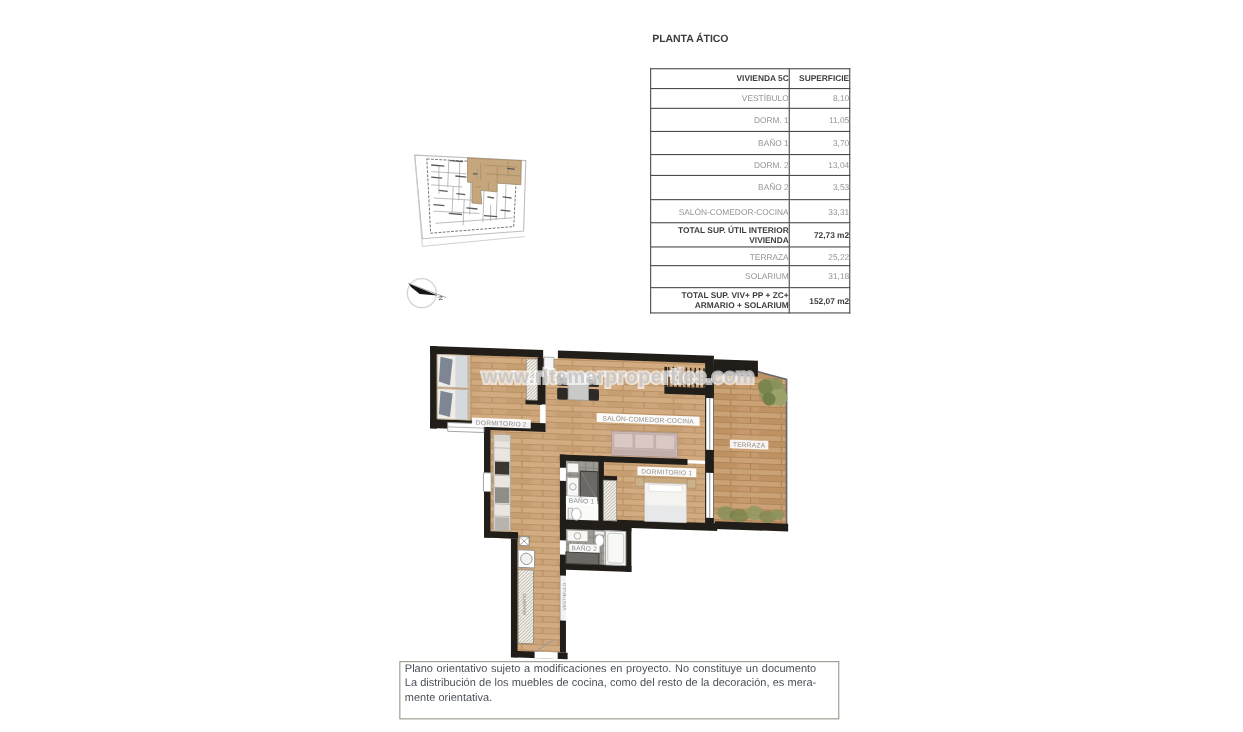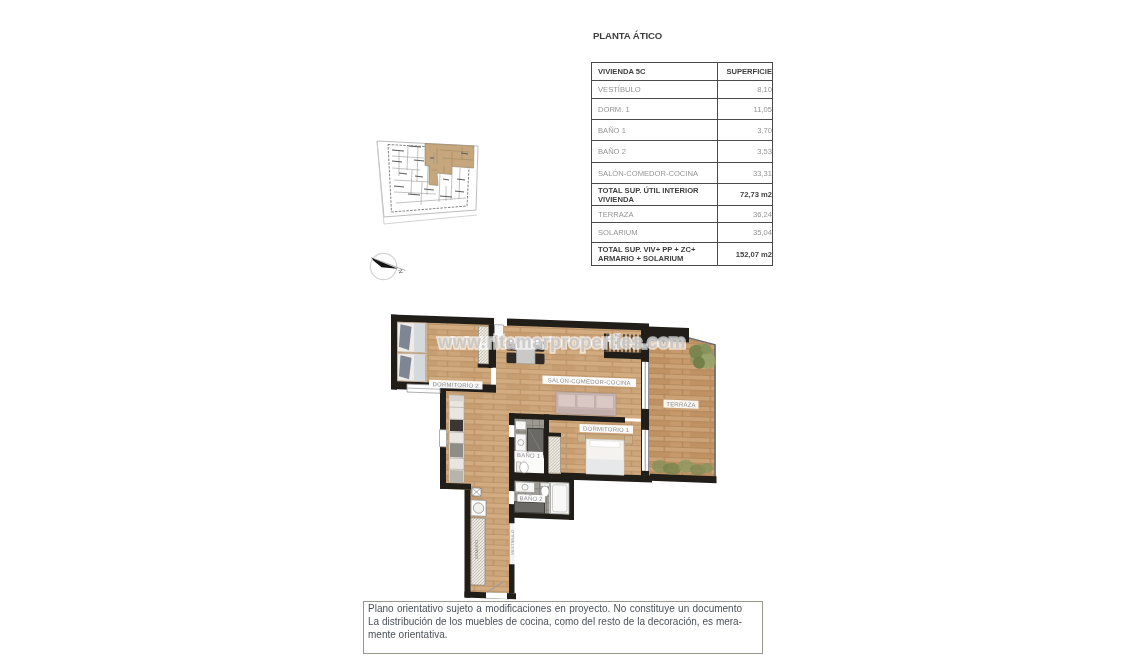--- a/index.html
+++ b/index.html
@@ -1,21 +1,21 @@
 <!DOCTYPE html>
 <html><head>
 <meta charset="utf-8">
 <style>
   html,body{margin:0;padding:0;background:#ffffff;width:1130px;height:665px;overflow:hidden;}
   *{box-sizing:border-box;font-family:"Liberation Sans",sans-serif;}
   .abs{position:absolute;}
   #title{left:593px;top:30px;font-size:9.6px;font-weight:bold;color:#3d3d3d;letter-spacing:-.1px;text-align:right;}
   
   #tbl{left:591px;top:62px;width:182px;border:1.4px solid #4a4a4a;border-collapse:collapse;}
-  #tbl td{border:1px solid #4a4a4a;font-size:7.6px;color:#949494;padding:0 0 0 6px;}
+  #tbl td{border:1px solid #4a4a4a;font-size:7.6px;color:#949494;padding:0 0 0 6px;text-align:right;}
   #tbl td.v{text-align:right;padding:0;width:55px;}
   #tbl td.b{color:#3d3d3d;font-weight:bold;}
   
   #foot{left:363px;top:601px;width:400px;height:53px;border:1px solid #96998b;padding:1px 20px 0 4px;
         font-size:10px;line-height:12.8px;color:#4b5058;}
   #foot .j{text-align:justify;text-align-last:justify;}
 </style>
 </head>
 <body>
 
@@ -32,39 +32,43 @@
         <td class="v">8,10</td>
       </tr>
   <tr style="height:21px">
         <td>DORM. 1</td>
         <td class="v">11,05</td>
       </tr>
   <tr style="height:21px">
         <td>BAÑO 1</td>
         <td class="v">3,70</td>
       </tr>
+  <tr style="height:19px">
+        <td>DORM. 2</td>
+        <td class="v">13,04</td>
+      </tr>
   <tr style="height:22px">
         <td>BAÑO 2</td>
         <td class="v">3,53</td>
       </tr>
   <tr style="height:21px">
         <td>SALÓN-COMEDOR-COCINA</td>
         <td class="v">33,31</td>
       </tr>
   <tr style="height:22px">
         <td class="b">TOTAL SUP. ÚTIL INTERIOR VIVIENDA</td>
         <td class="v b">72,73 m2</td>
       </tr>
   <tr style="height:17px">
         <td>TERRAZA</td>
-        <td class="v">36,24</td>
+        <td class="v">25,22</td>
       </tr>
   <tr style="height:20px">
         <td>SOLARIUM</td>
-        <td class="v">35,04</td>
+        <td class="v">31,18</td>
       </tr>
   <tr style="height:23px">
         <td class="b">TOTAL SUP. VIV+ PP + ZC+ ARMARIO + SOLARIUM</td>
         <td class="v b">152,07 m2</td>
       </tr>
 </tbody>
   </table>
 
 <div class="abs" id="foot">
   <div class="j">Plano orientativo sujeto a modificaciones en proyecto. No constituye un documento</div>

